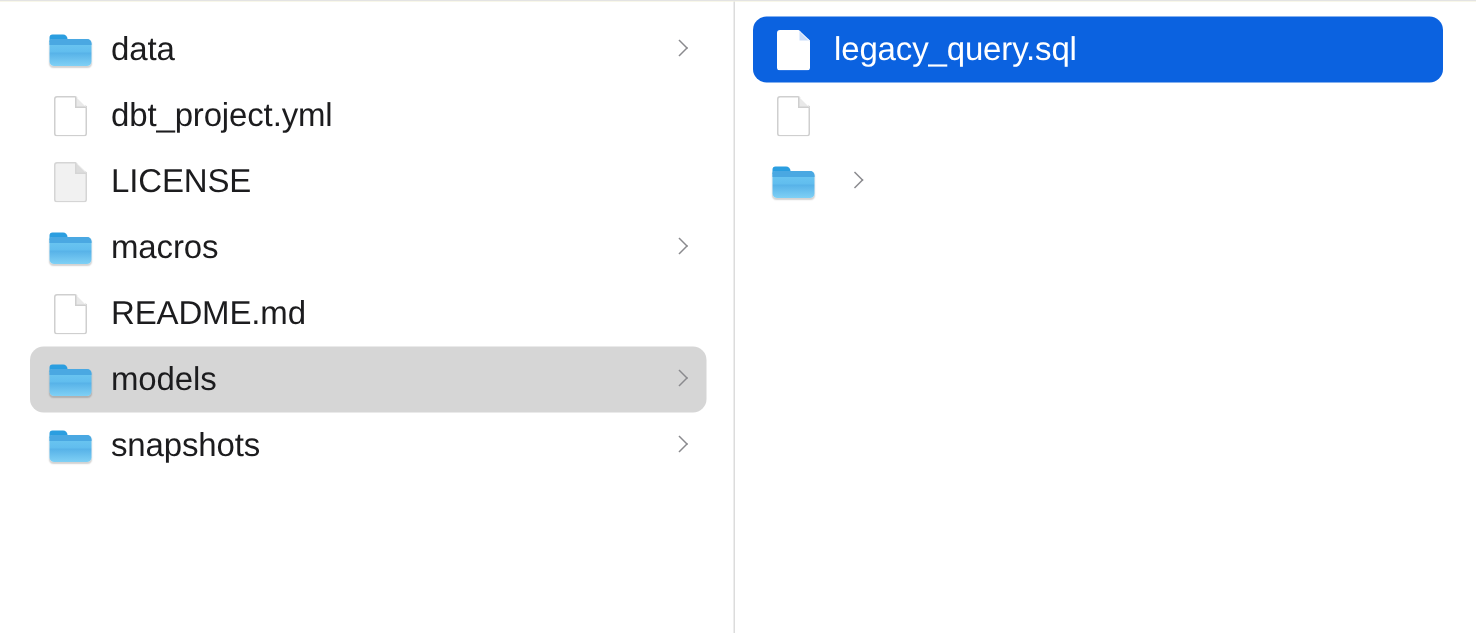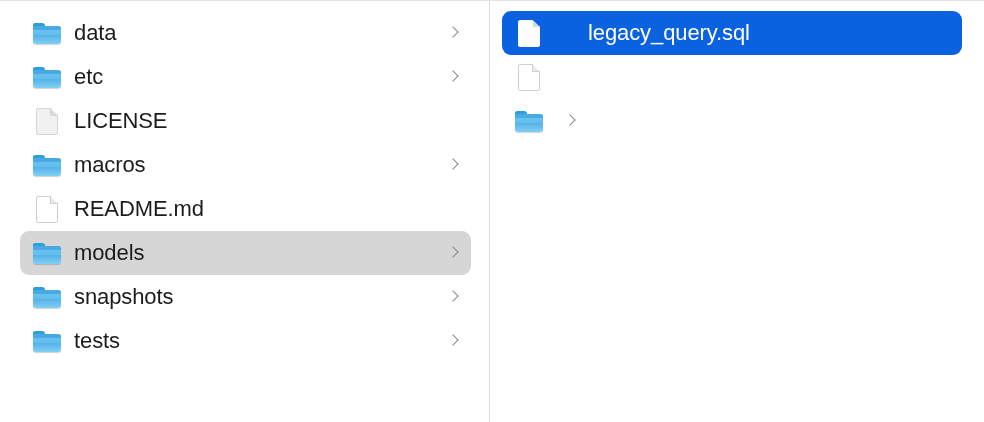--- a/index.html
+++ b/index.html
@@ -161,21 +161,21 @@
   .label {
     flex: 1 1 auto;
     font-size: 22px;
     line-height: 26px;
     color: #1c1c1e;
     letter-spacing: -0.1px;
     white-space: nowrap;
     overflow: hidden;
     text-overflow: ellipsis;
   }
-  .row.sel-blue .label { color: #ffffff; margin-left: 32px; }
+  .row.sel-blue .label { color: #ffffff; }
 
   .chevron {
     flex: 0 0 auto;
     width: 14px;
     height: 20px;
     position: relative;
     margin-left: 8px;
   }
   .chevron::before {
     content: "";
@@ -206,32 +206,31 @@
         <span class="folder">
             <span class="tab"></span>
             <span class="body"></span>
             <span class="lip"></span>
           </span>
       </span>
       <span class="label">data</span>
       <span class="chevron"></span>
     </div>
 
-
-    <div class="row">
-      <span class="icon-wrap">
-        <span class="folder">
-            <span class="tab"></span>
-            <span class="body"></span>
-            <span class="lip"></span>
-          </span>
-      </span>
-      <span class="label">etc</span>
-      <span class="chevron"></span>
-    </div>
+    <div class="row">
+      <span class="icon-wrap">
+        <span class="doc">
+            <span class="page"></span>
+            <span class="fold"></span>
+          </span>
+      </span>
+      <span class="label">dbt_project.yml</span>
+      <span class="chevron hidden"></span>
+    </div>
+
 
     <div class="row">
       <span class="icon-wrap">
         <span class="doc gray">
             <span class="page"></span>
             <span class="fold"></span>
           </span>
       </span>
       <span class="label">LICENSE</span>
       <span class="chevron hidden"></span>
@@ -277,31 +276,20 @@
         <span class="folder">
             <span class="tab"></span>
             <span class="body"></span>
             <span class="lip"></span>
           </span>
       </span>
       <span class="label">snapshots</span>
       <span class="chevron"></span>
     </div>
 
-    <div class="row">
-      <span class="icon-wrap">
-        <span class="folder">
-            <span class="tab"></span>
-            <span class="body"></span>
-            <span class="lip"></span>
-          </span>
-      </span>
-      <span class="label">tests</span>
-      <span class="chevron"></span>
-    </div>
 
   </div>
 
   <div class="column column-right">
 
     <div class="row sel-blue">
       <span class="icon-wrap">
         <span class="doc white-sel">
             <span class="page"></span>
             <span class="fold"></span>

